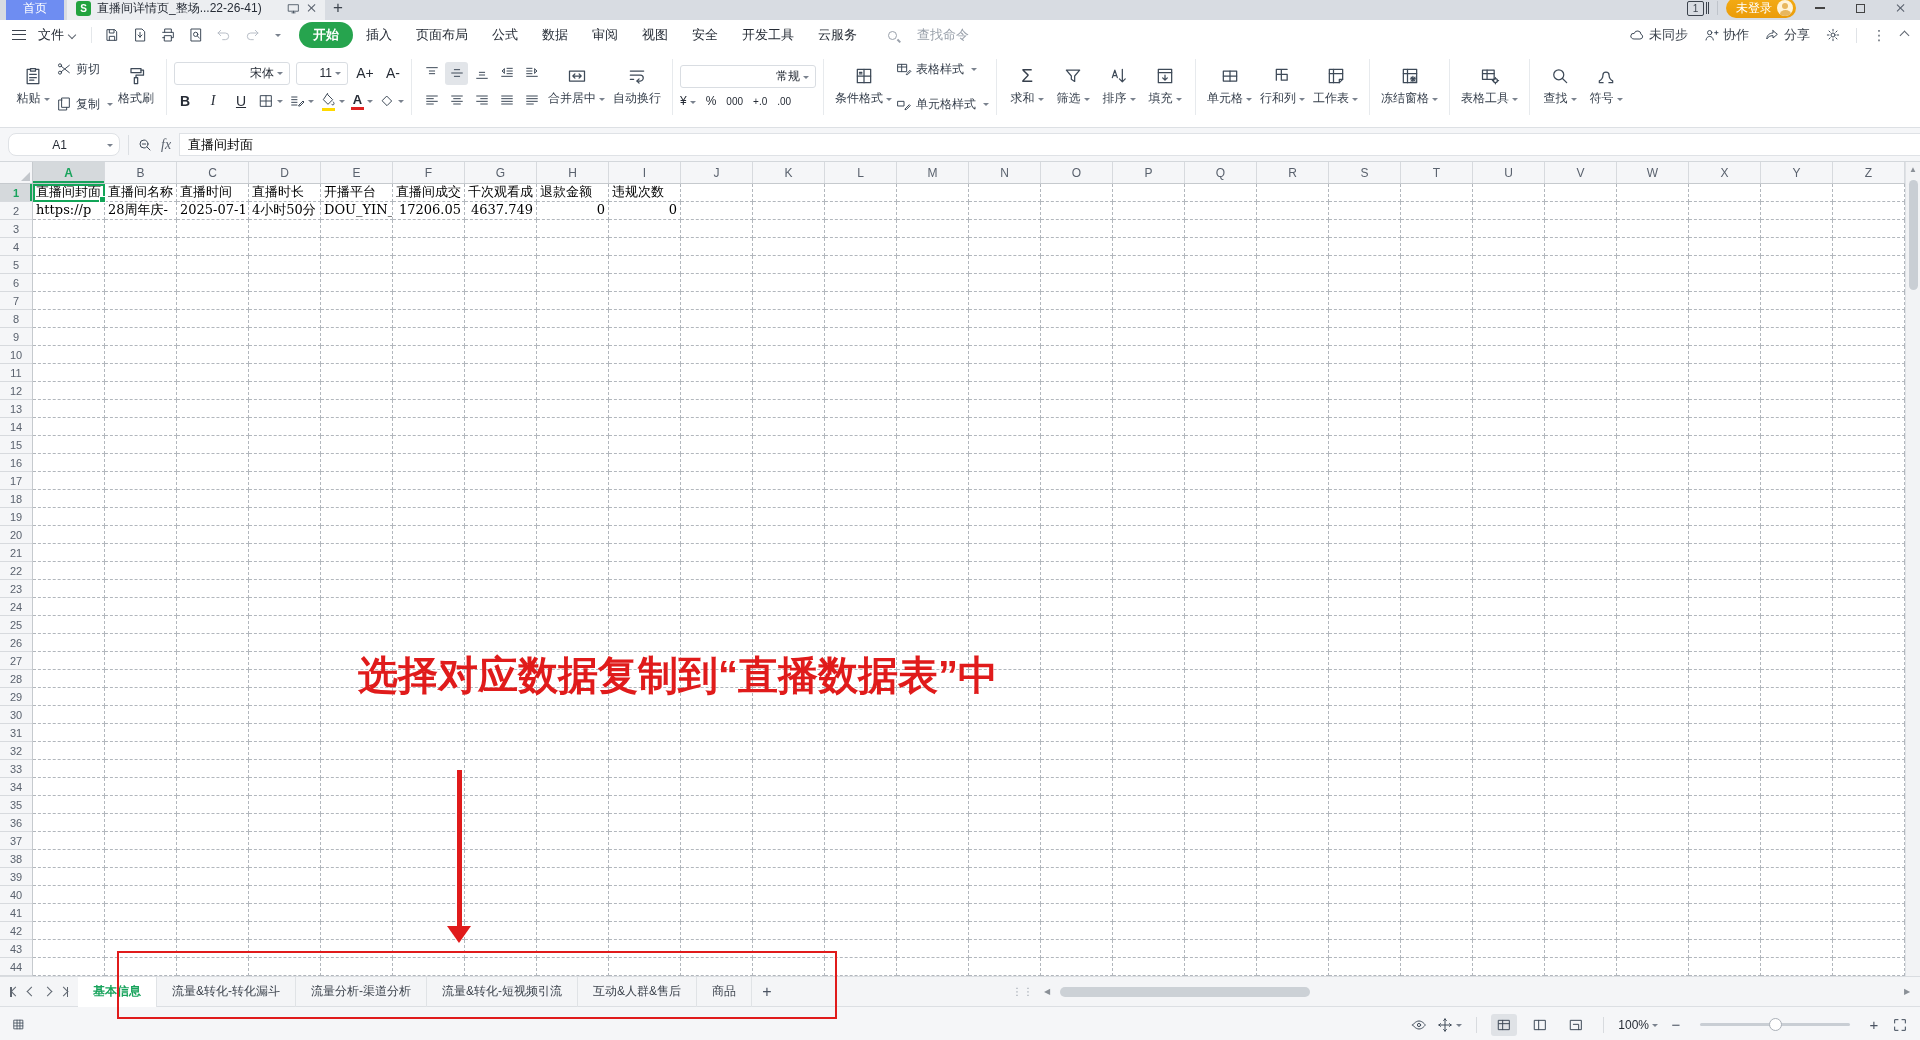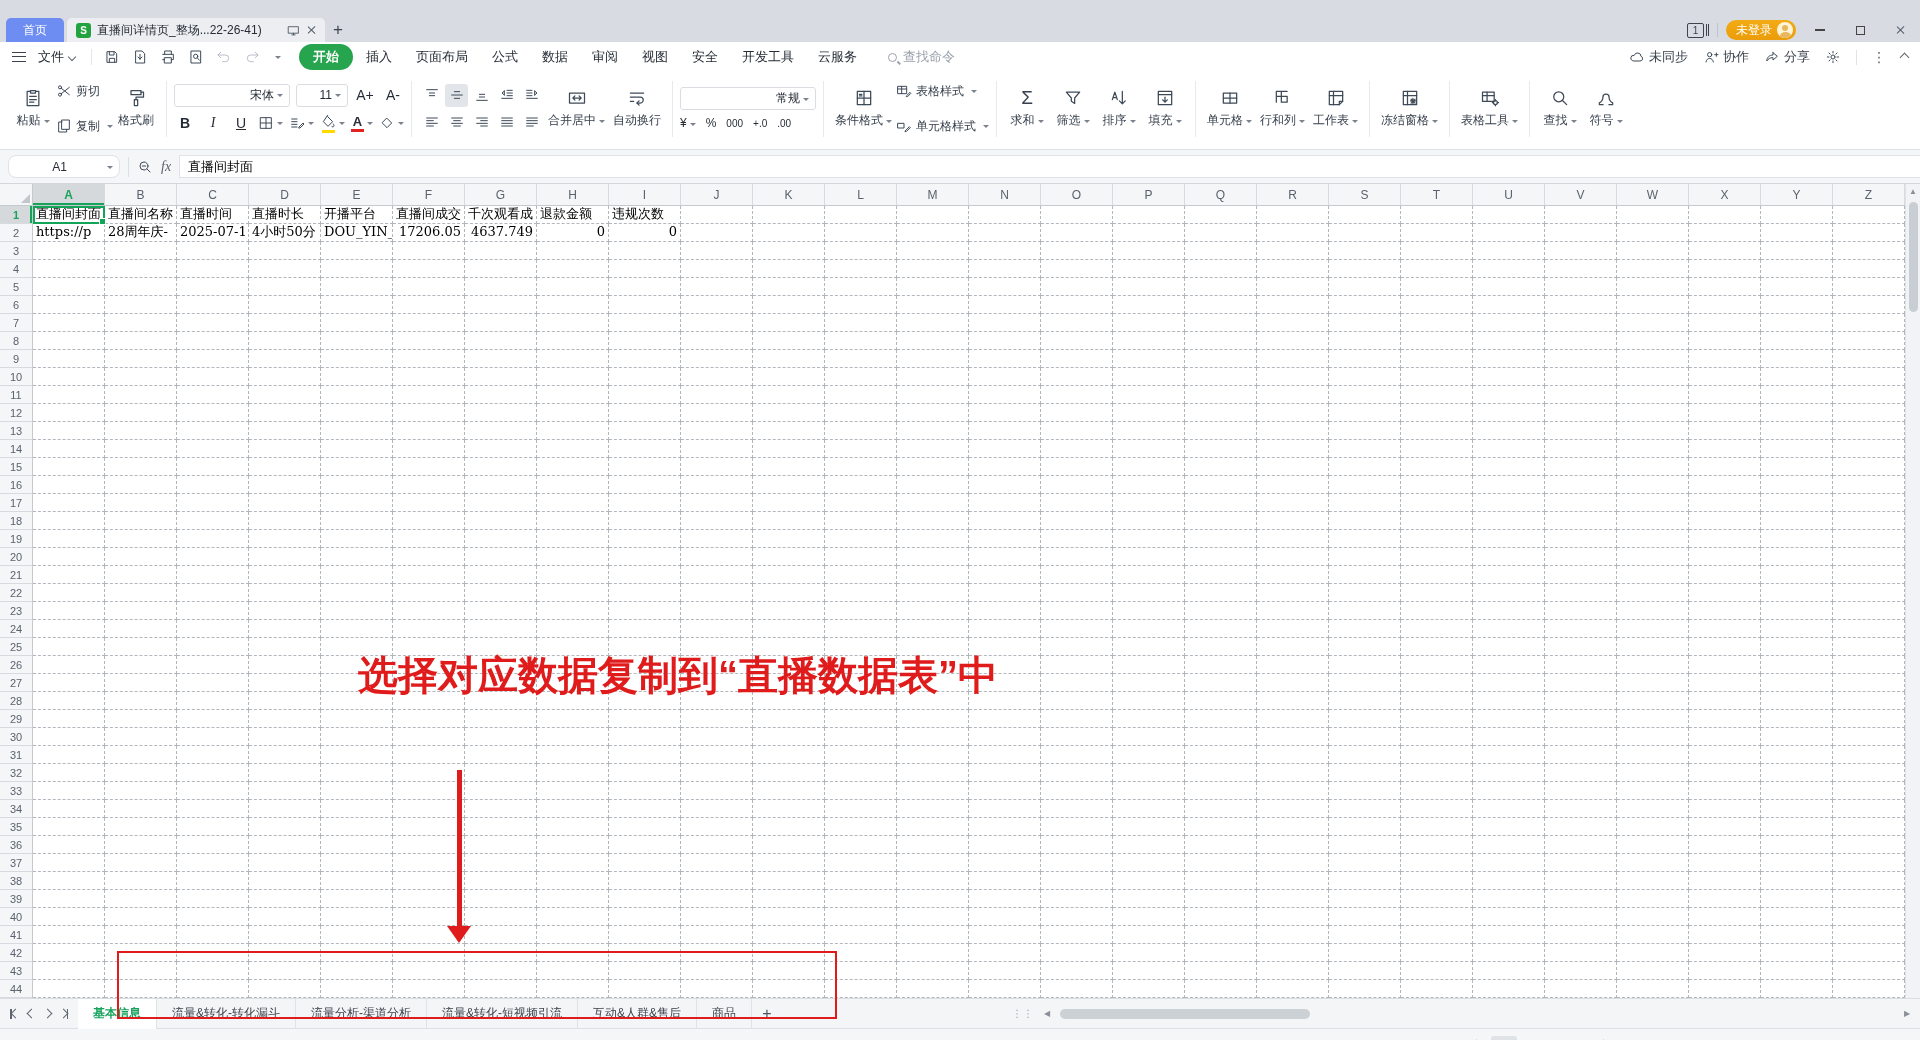--- a/index.html
+++ b/index.html
@@ -10,21 +10,21 @@
 .ic.lg svg{width:20px;height:20px}
 .ic.sm svg{width:13px;height:13px}
 .ic.gray svg{stroke:#b8bec7}
 .caret{width:0;height:0;border:3.5px solid transparent;border-top-color:#7a828e;display:inline-block;margin-left:3px;position:relative;top:2px}
 .chv{display:inline-block;width:7px;height:7px;border-left:1.5px solid #5f6670;border-bottom:1.5px solid #5f6670}
 .chv.left{transform:rotate(45deg)}
 .chv.right{transform:rotate(-135deg)}
 .chv.up{transform:rotate(135deg)}
 .chbar{display:inline-block;width:1.5px;height:10px;background:#5f6670}
 
-.tb{height:42px;background:#d8dce2;display:flex;align-items:flex-end;padding-left:6px}
+.tb{height:20px;background:#d8dce2;display:flex;align-items:flex-end;padding-left:6px}
 .tb-home{width:58px;height:24px;background:#6e8df2;color:#fff;display:flex;align-items:center;justify-content:center;border-radius:5px 5px 0 0}
 .tb-doc{height:24px;margin-left:3px;background:#eceef1;border-radius:5px 5px 0 0;display:flex;align-items:center;gap:6px;padding:0 9px;width:258px}
 .sbadge{width:15px;height:15px;background:#23a33f;color:#fff;border-radius:3px;font-weight:bold;font-size:10px;display:flex;align-items:center;justify-content:center;flex:none}
 .tb-title{white-space:nowrap;overflow:hidden;color:#262c36;flex:1}
 .xx{position:relative;width:10px;height:10px;display:inline-block}
 .xx:before,.xx:after{content:"";position:absolute;left:4.5px;top:0;width:1.4px;height:10px;background:#565e6a}
 .xx:before{transform:rotate(45deg)}.xx:after{transform:rotate(-45deg)}
 .tb-add{width:26px;height:24px;display:flex;align-items:center;justify-content:center;font-size:17px;color:#3c434d}
 .tb-right{margin-left:auto;display:flex;align-items:center;height:24px;padding-right:4px;gap:8px}
 .winnum{width:17px;height:15px;border:1.4px solid #3c434d;border-radius:2px;display:flex;align-items:center;justify-content:center;font-size:10px;color:#3c434d}
@@ -40,21 +40,21 @@
 .rest:before{content:"";position:absolute;left:1.5px;top:-4px;width:9px;height:9px;border:1.3px solid #444;z-index:-1}
 
 .menubar{height:30px;display:flex;align-items:center;background:#fff;padding:0 12px;font-size:13px;color:#262c36}
 .hamb{width:14px;height:10px;border-top:1.6px solid #3c434d;border-bottom:1.6px solid #3c434d;position:relative;margin-right:8px}
 .hamb:before{content:"";position:absolute;left:0;top:2.8px;width:14px;height:1.6px;background:#3c434d}
 .filebtn{display:flex;align-items:center;gap:5px;padding:2px 4px}
 .qat{display:flex;align-items:center;gap:12px;margin:0 6px 0 12px;padding:0 12px;border-left:1px solid #e4e7ea}
 #menu-items{display:flex;align-items:center;gap:2px}
 .menu-item{padding:4px 11px;border-radius:13px;cursor:default}
 .menu-item.active{background:#26a44e;color:#fff;font-weight:bold;padding:4px 14px}
-.cmd-search{display:flex;align-items:center;gap:6px;color:#9aa1ab;margin-left:20px}
+.cmd-search{display:flex;align-items:center;gap:20px;color:#9aa1ab;margin-left:20px}
 .mag{width:9px;height:9px;border:1.5px solid #9aa1ab;border-radius:50%;position:relative}
 .mag:after{content:"";position:absolute;left:8px;top:8px;width:4px;height:1.5px;background:#9aa1ab;transform:rotate(45deg)}
 .mb-right{margin-left:auto;display:flex;align-items:center;gap:15px;color:#3c434d}
 .mb-item{display:flex;align-items:center;gap:4px}
 .mb-sep{width:1px;height:15px;background:#e0e3e7}
 
 .ribbon{height:78px;border-bottom:1px solid #dde0e4;display:flex;align-items:center;padding:2px 10px 6px;background:#fff}
 .rsep{width:1px;height:56px;background:#e7eaed;margin:0 7px;flex:none}
 .btn-big{min-width:46px;height:62px;display:flex;flex-direction:column;align-items:center;justify-content:center;gap:4px;font-size:12px;color:#37404d;padding:0 4px;flex:none}
 .lblrow{display:flex;align-items:center;white-space:nowrap}

